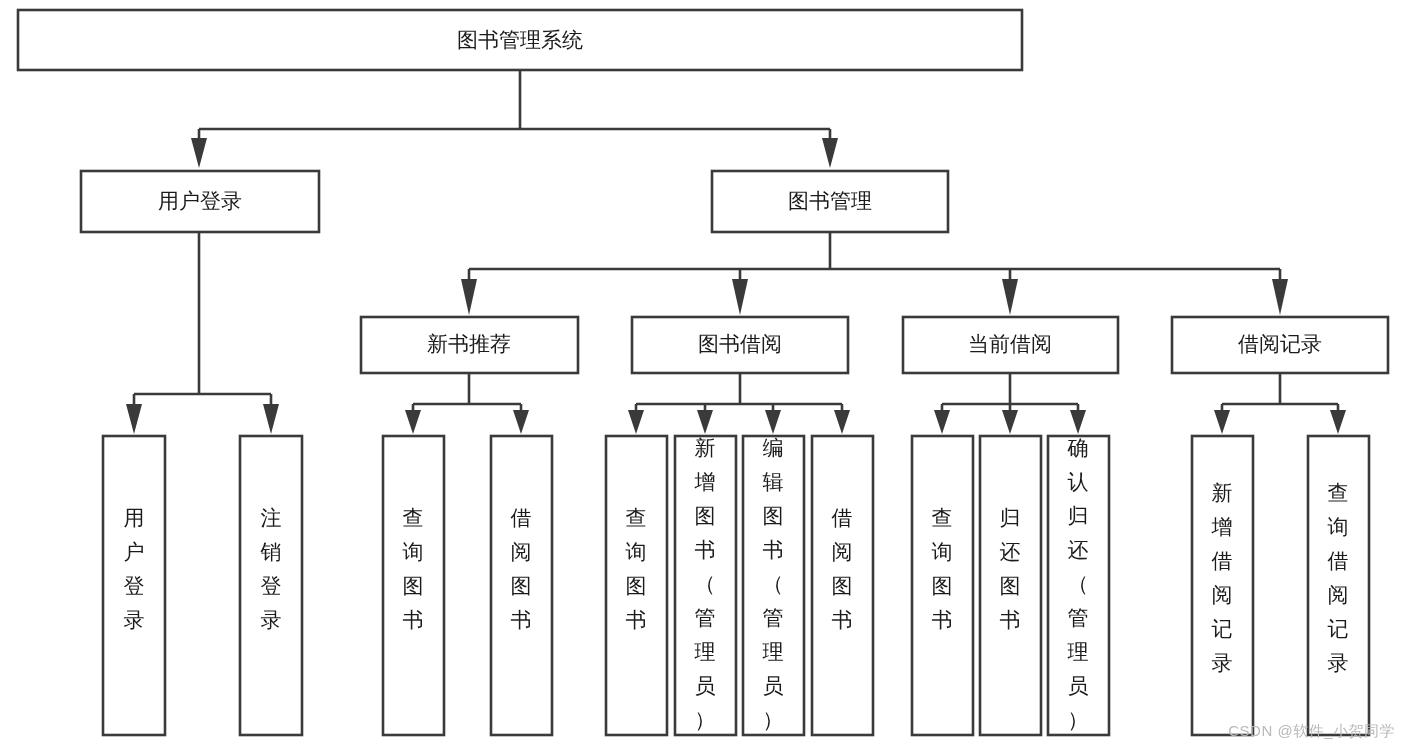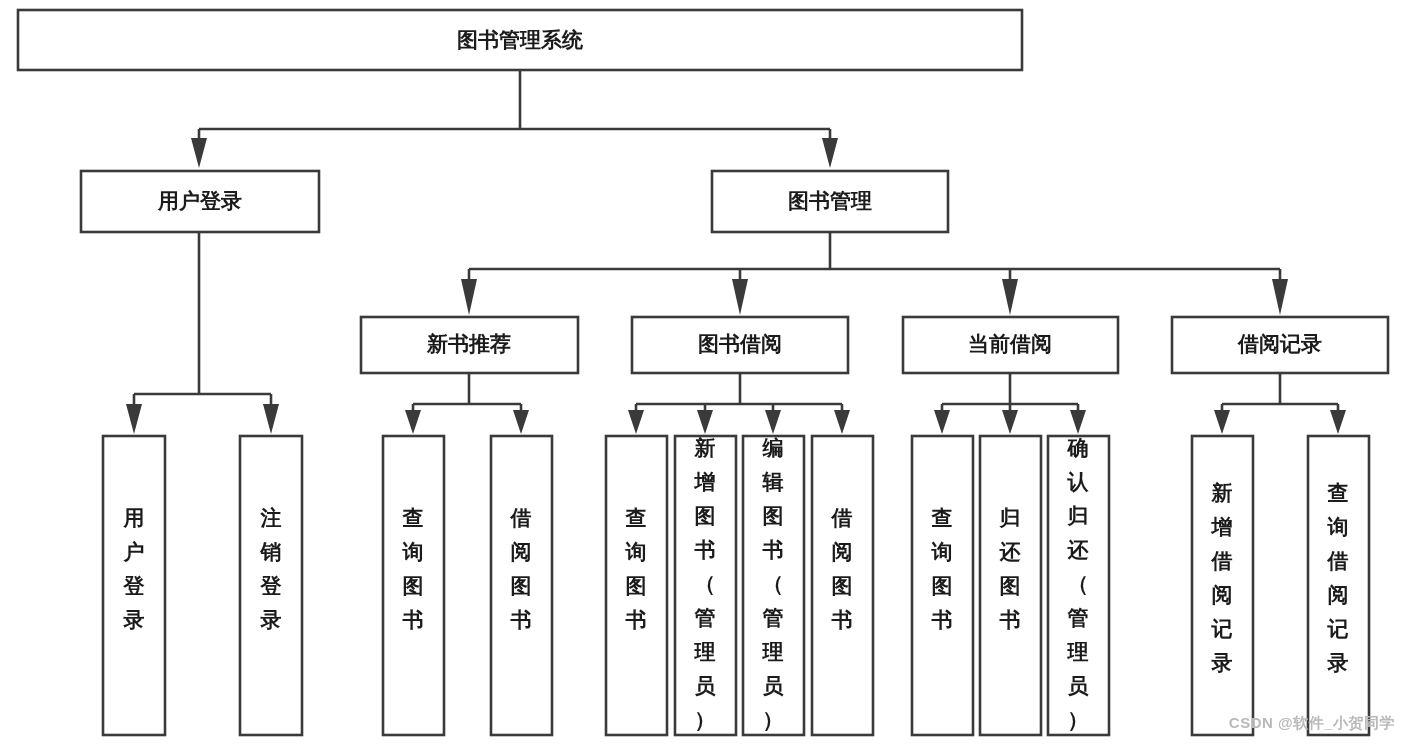--- a/index.html
+++ b/index.html
@@ -13,21 +13,20 @@
     font-family: "Liberation Sans", "DejaVu Sans", sans-serif;
     overflow: hidden;
     position: relative;
   }
   #diagram-root {
     position: absolute;
     left: 0;
     top: 0;
     width: 1405px;
     height: 747px;
-    font-weight: bold;
   }
   svg.flow {
     display: block;
     width: 1405px;
     height: 747px;
   }
   .box-rect {
     fill: #ffffff;
     stroke: #3a3a3a;
     stroke-width: 2.6;
@@ -50,21 +49,21 @@
     stroke-width: 2.6;
     fill: none;
   }
   .arrow-head {
     fill: #3a3a3a;
     stroke: none;
   }
   .watermark {
     position: absolute;
     right: 10px;
-    bottom: 14px;
+    bottom: 6px;
     font-family: "Liberation Sans", "DejaVu Sans", sans-serif;
     font-size: 15px;
     color: #b9b9b9;
     letter-spacing: 0.5px;
     white-space: nowrap;
     pointer-events: none;
   }
 </style>
 </head>
 <body>

